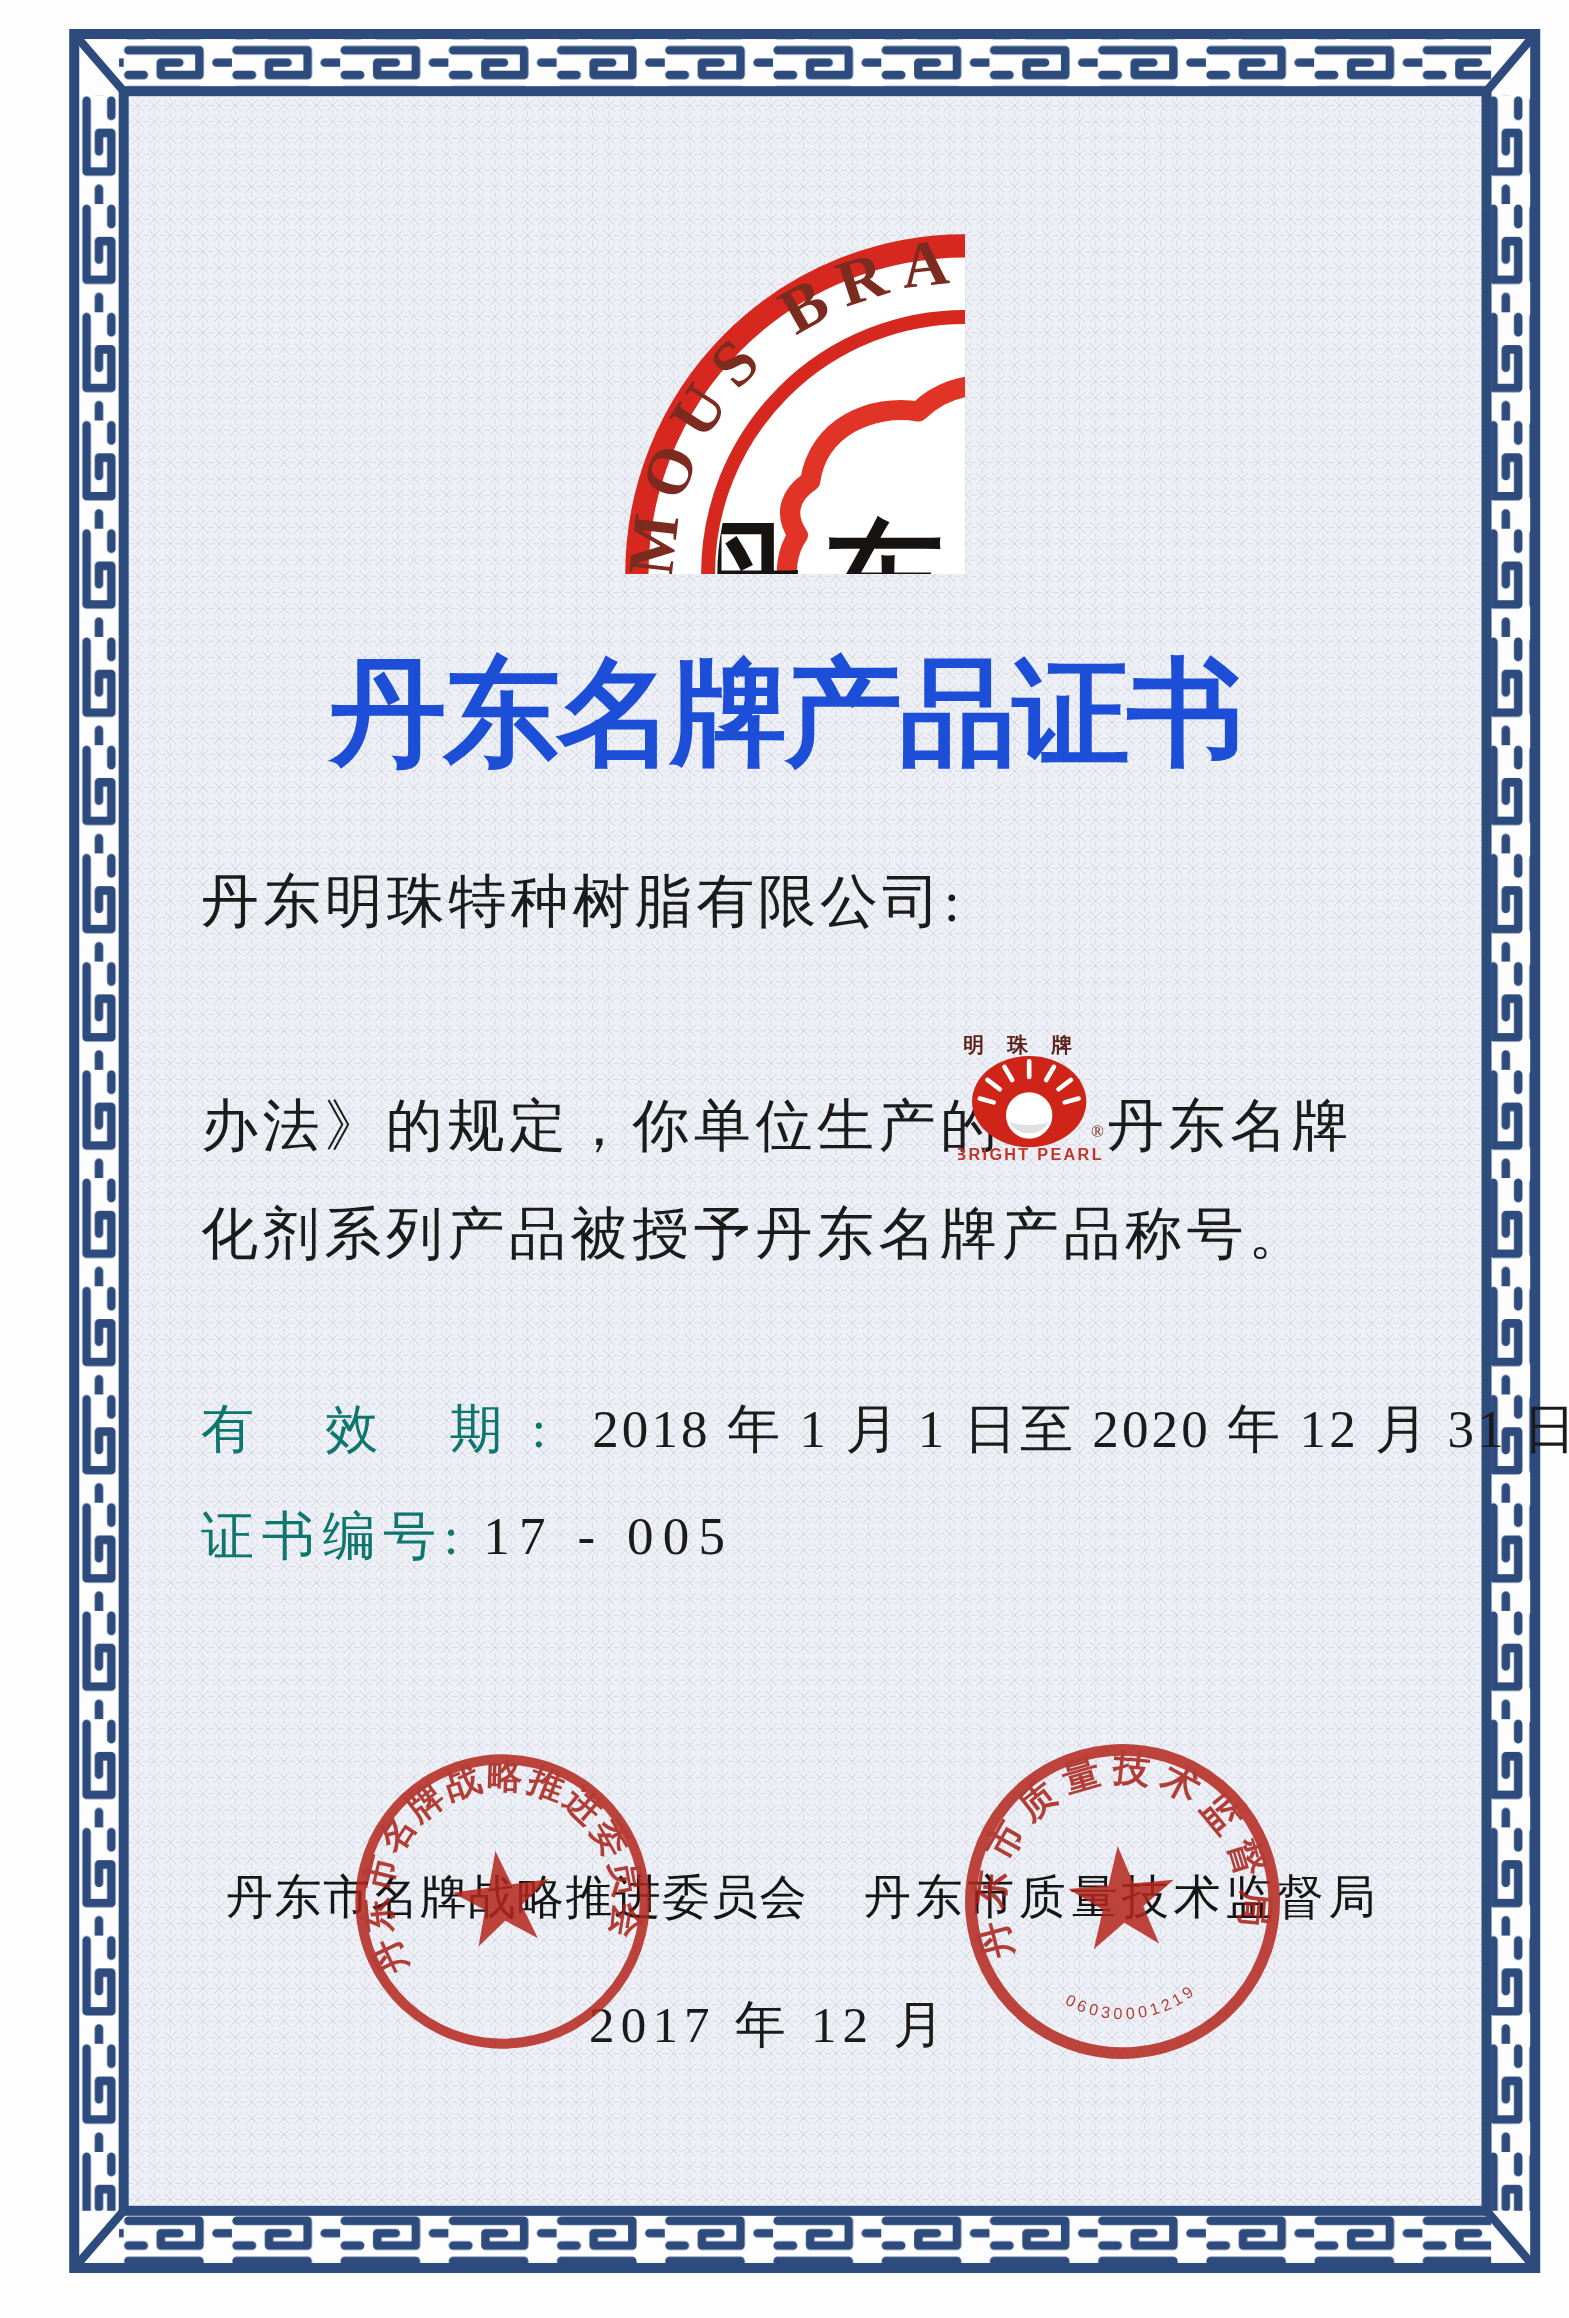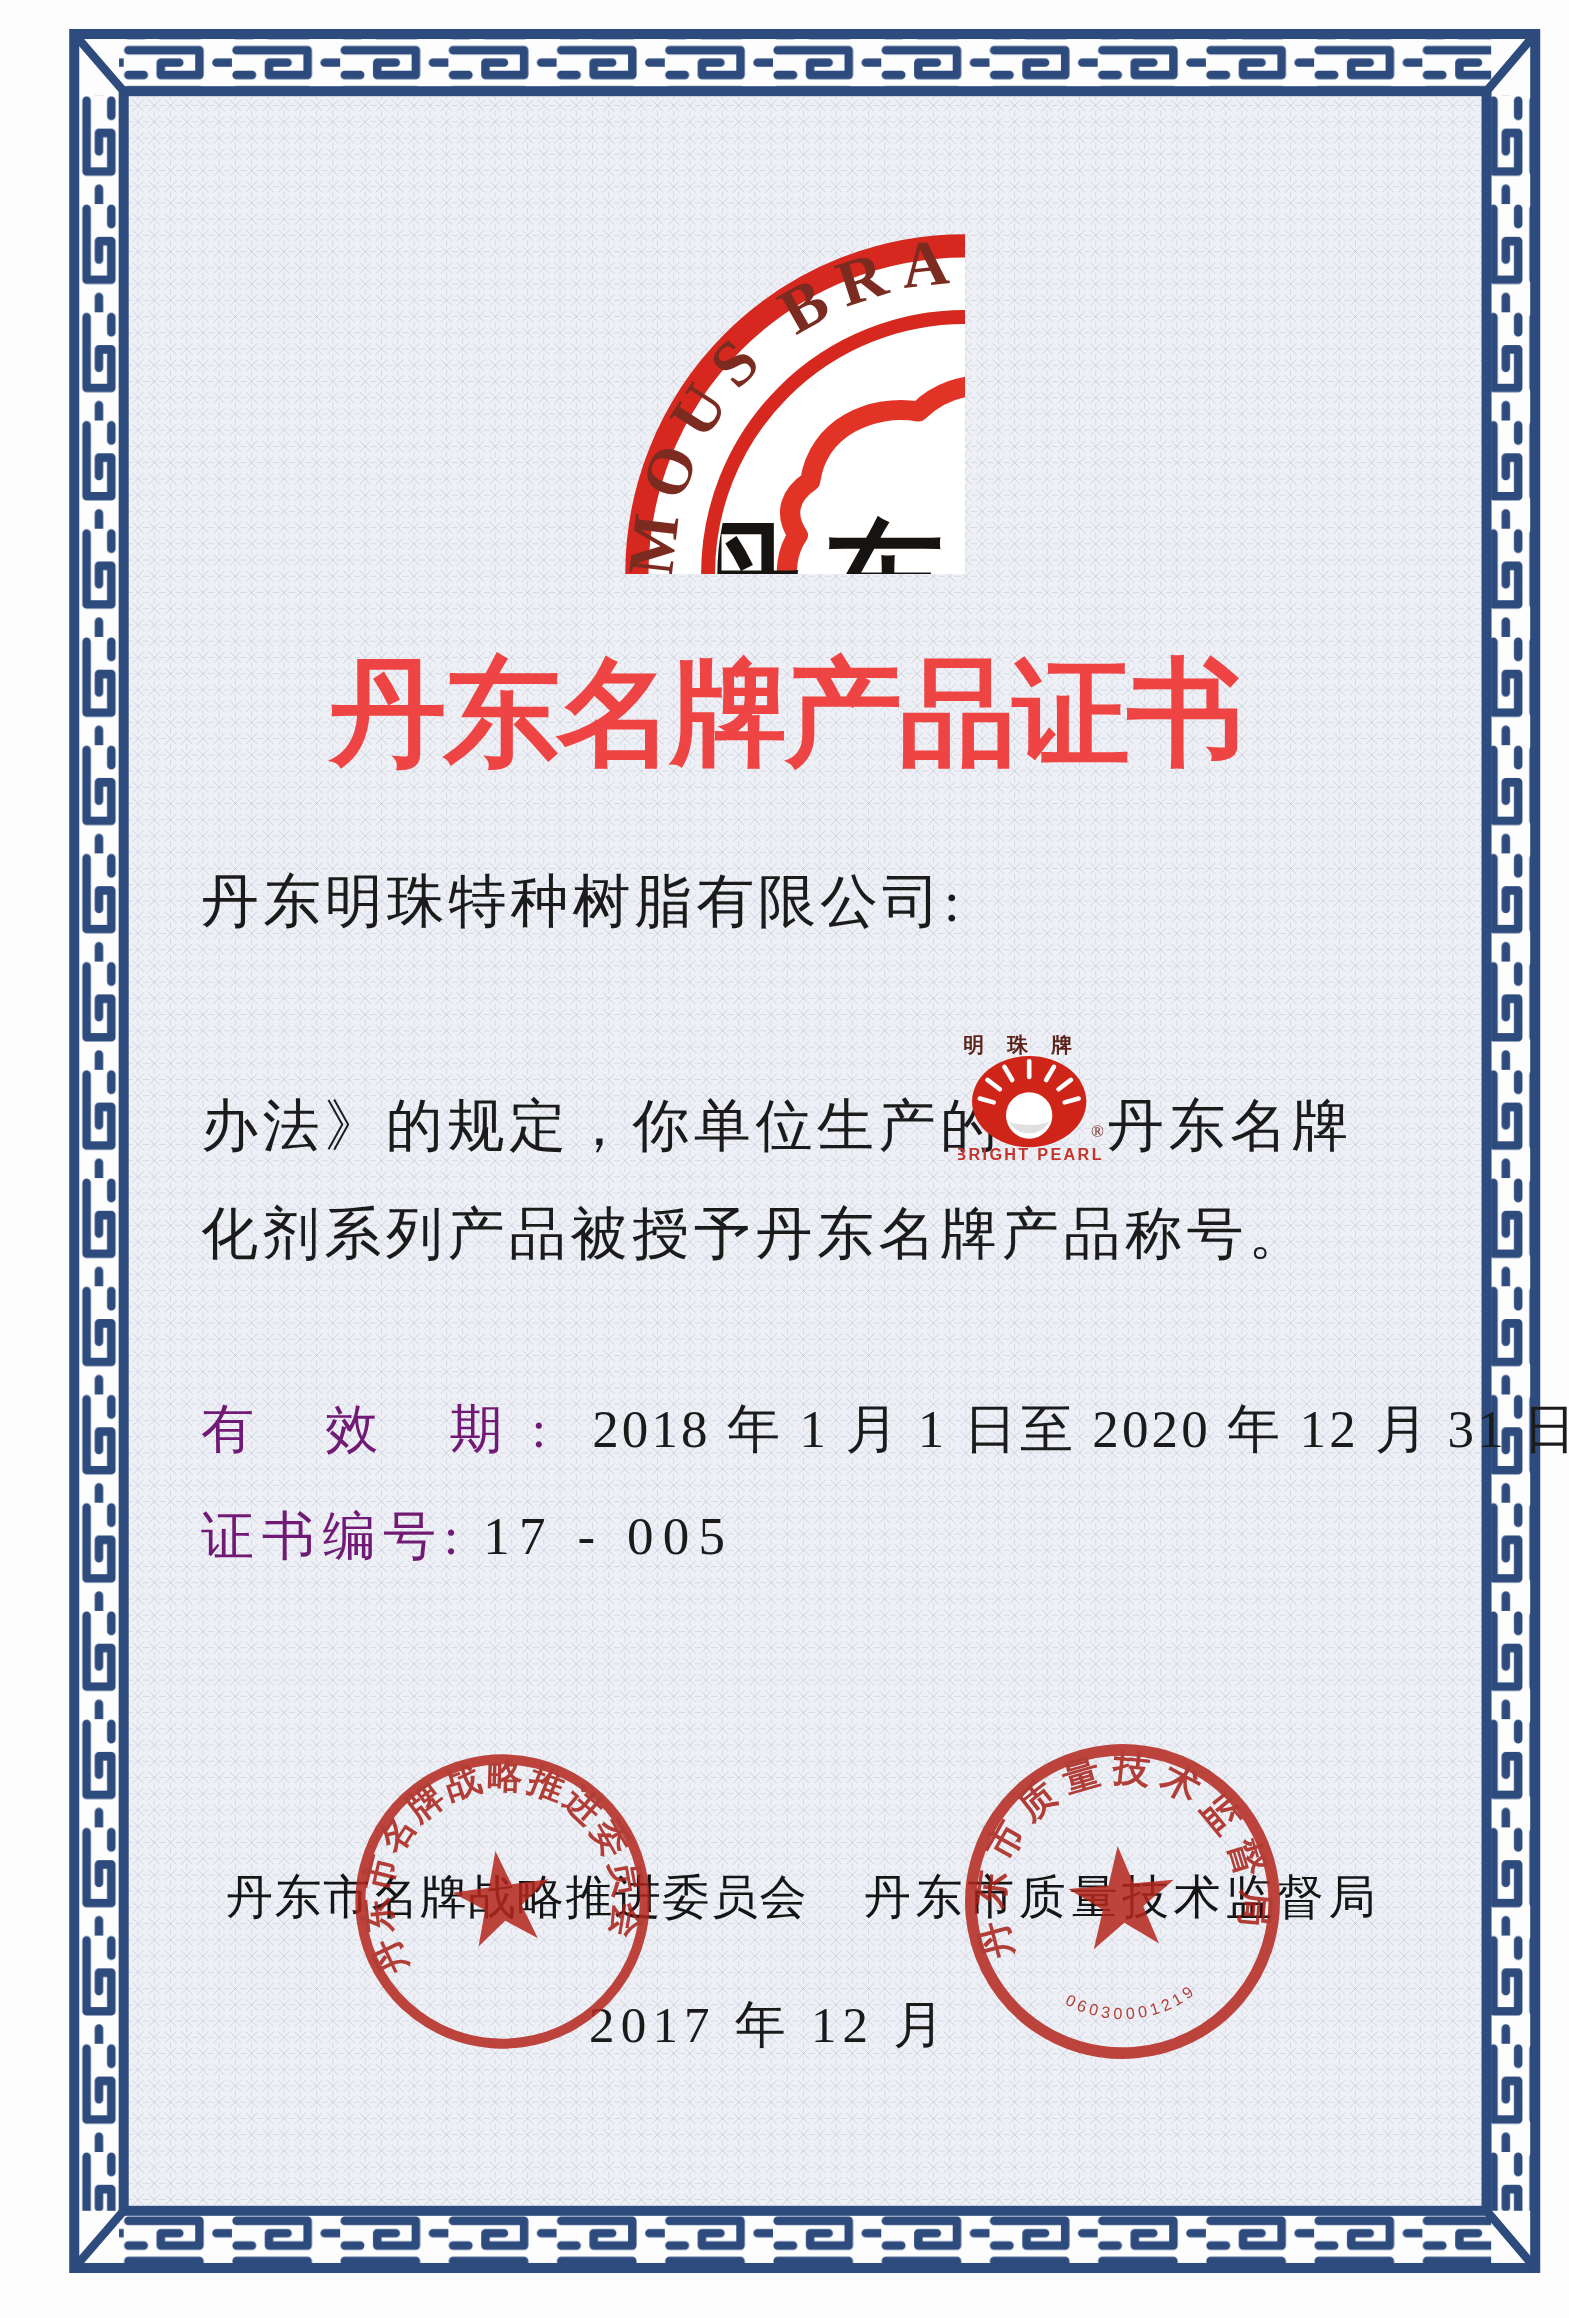--- a/index.html
+++ b/index.html
@@ -4,27 +4,27 @@
 <style>
   html,body{margin:0;padding:0;background:#ffffff;}
   .page{
     position:relative;width:1570px;height:2319px;background:#fdfdfd;overflow:hidden;
     font-family:"Liberation Serif","DejaVu Serif",serif;
   }
   .abs{position:absolute;white-space:nowrap;}
   .cjk{color:#1b1b1b;}
   .title{
     left:0;top:635px;width:100%;text-align:center;
-    font-size:117px;font-weight:bold;letter-spacing:-3.1px;color:#ef4444;
+    font-size:117px;font-weight:bold;letter-spacing:-3.1px;color:#1d4ed8;
   }
   .salutation{left:201px;top:863px;font-size:58px;letter-spacing:3.9px;}
   .bodyline{font-size:57px;letter-spacing:4.6px;}
   .validity{left:201px;top:1394px;font-size:53px;}
   .certno{left:201px;top:1501px;font-size:53px;}
-  .vlabel{letter-spacing:29px;color:#701a75;}
+  .vlabel{letter-spacing:29px;color:#0f766e;}
   .vvalue{letter-spacing:3.1px;color:#1b1b1b;margin-left:17px;}
   .issuer{font-size:47px;color:#151515;letter-spacing:1.5px;}
   .date{left:589px;top:1991px;font-size:51px;letter-spacing:6.2px;color:#1a1a1a;text-align:center;}
   svg{display:block;}
   .sans{font-family:"Liberation Sans","DejaVu Sans",sans-serif;}
 </style>
 </head>
 <body>
 
 <div class="page">

